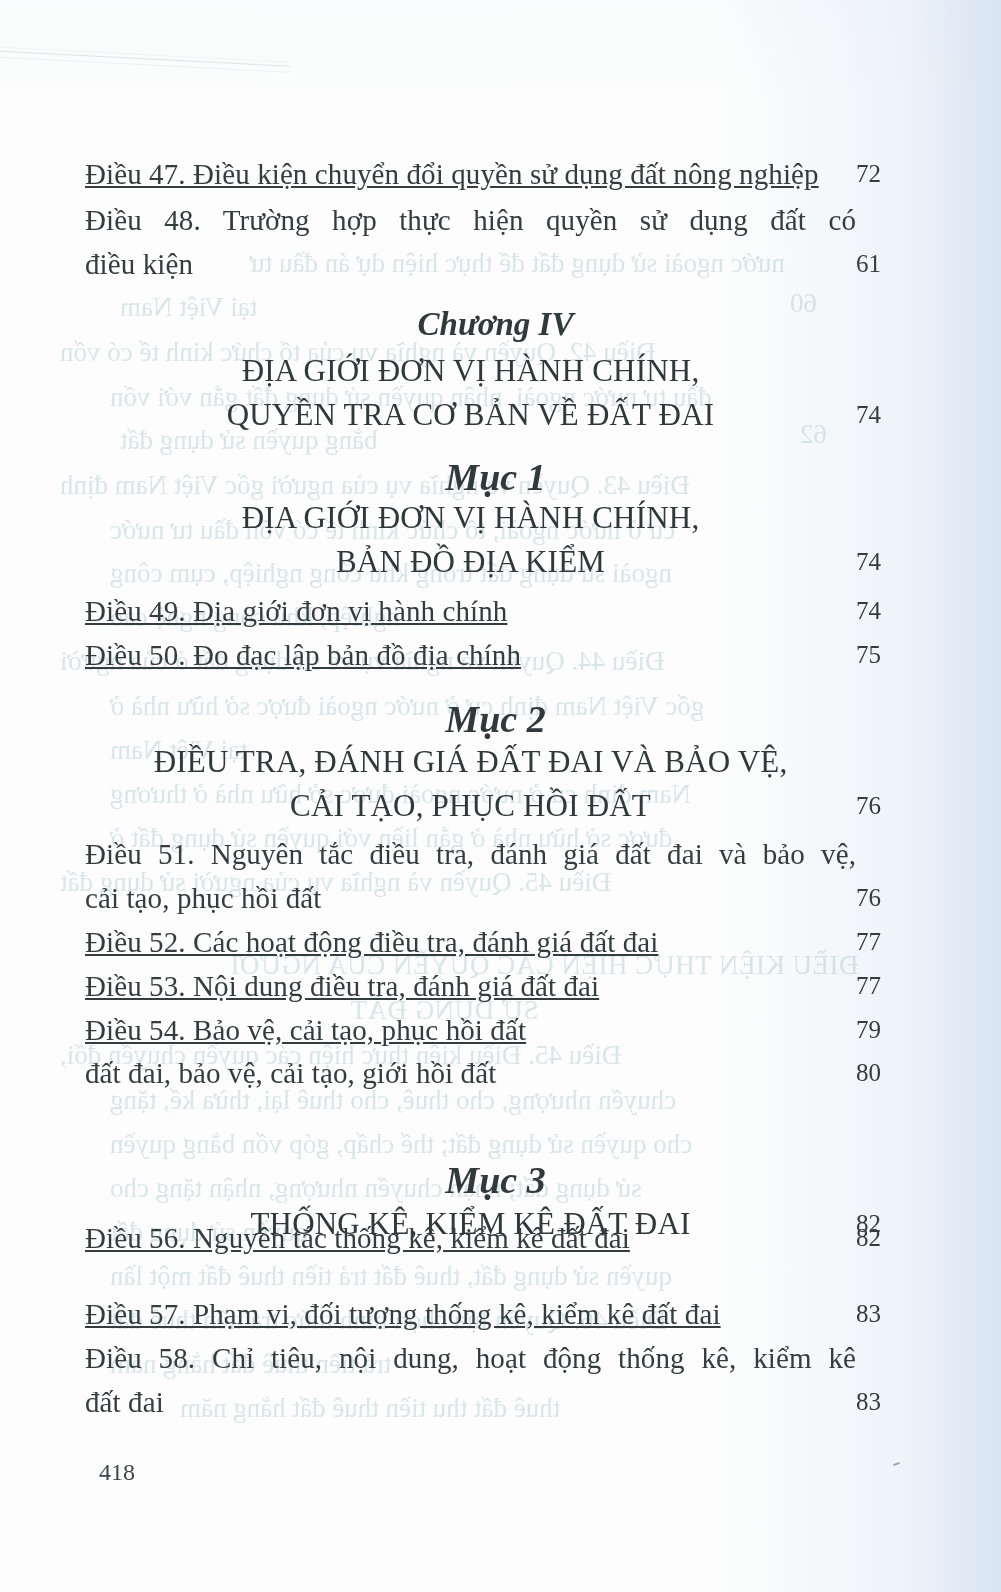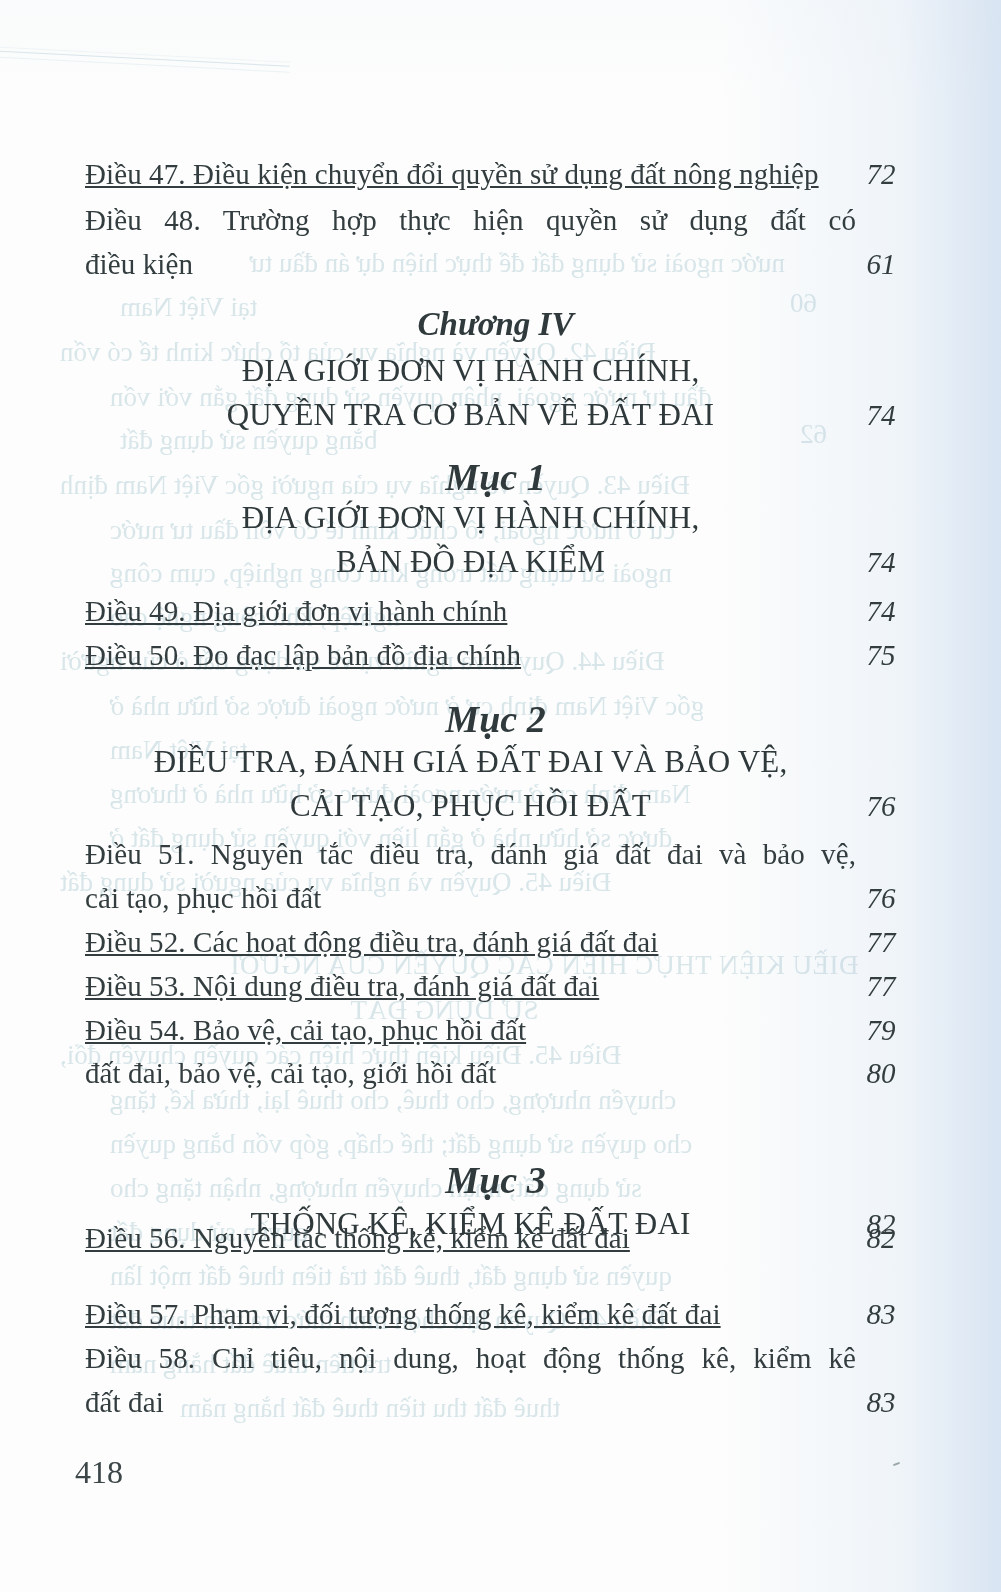--- a/index.html
+++ b/index.html
@@ -35,37 +35,37 @@
     filter:blur(.4px);
   }
   .bt.caps{letter-spacing:.5px;}
 
   
   .toc{position:absolute;left:85px;top:0;width:821px;}
   .row{position:absolute;left:0;width:100%;font-size:29px;line-height:44px;}
   .row .t{letter-spacing:.1px;}
   .entry1{display:flex;}
   .entry1 .t{flex:1;text-decoration:underline;}
-  .num{width:50px;text-align:center;font-size:29px;font-style:italic;}
+  .num{width:50px;text-align:left;font-size:25px;}
   .jl{margin-right:50px;text-align:justify;text-align-last:justify;}
   .cl{margin-right:50px;}
   .num-abs{position:absolute;right:0;bottom:0;line-height:44px;}
 
   .chapter-label,.section-label{
     margin-right:50px;text-align:center;
     font-style:italic;font-weight:bold;font-size:33px;
     color:#303a3c;
   }
   .section-label{font-size:38px;}
   .hl{
     margin-right:50px;text-align:center;
     font-size:31px;letter-spacing:.2px;
     color:#2f393b;
   }
-  .folio{position:absolute;left:75px;top:1450px;font-size:32px;line-height:44px;color:#3c4648;}
+  .folio{position:absolute;left:99px;top:1450px;font-size:24px;line-height:44px;color:#3c4648;}
 </style>
 </head>
 <body>
 
 <div class="page">
 
   <div class="streak"></div>
   <div class="speck"></div>
 
   <div class="bleed-layer" id="bleedthrough">

